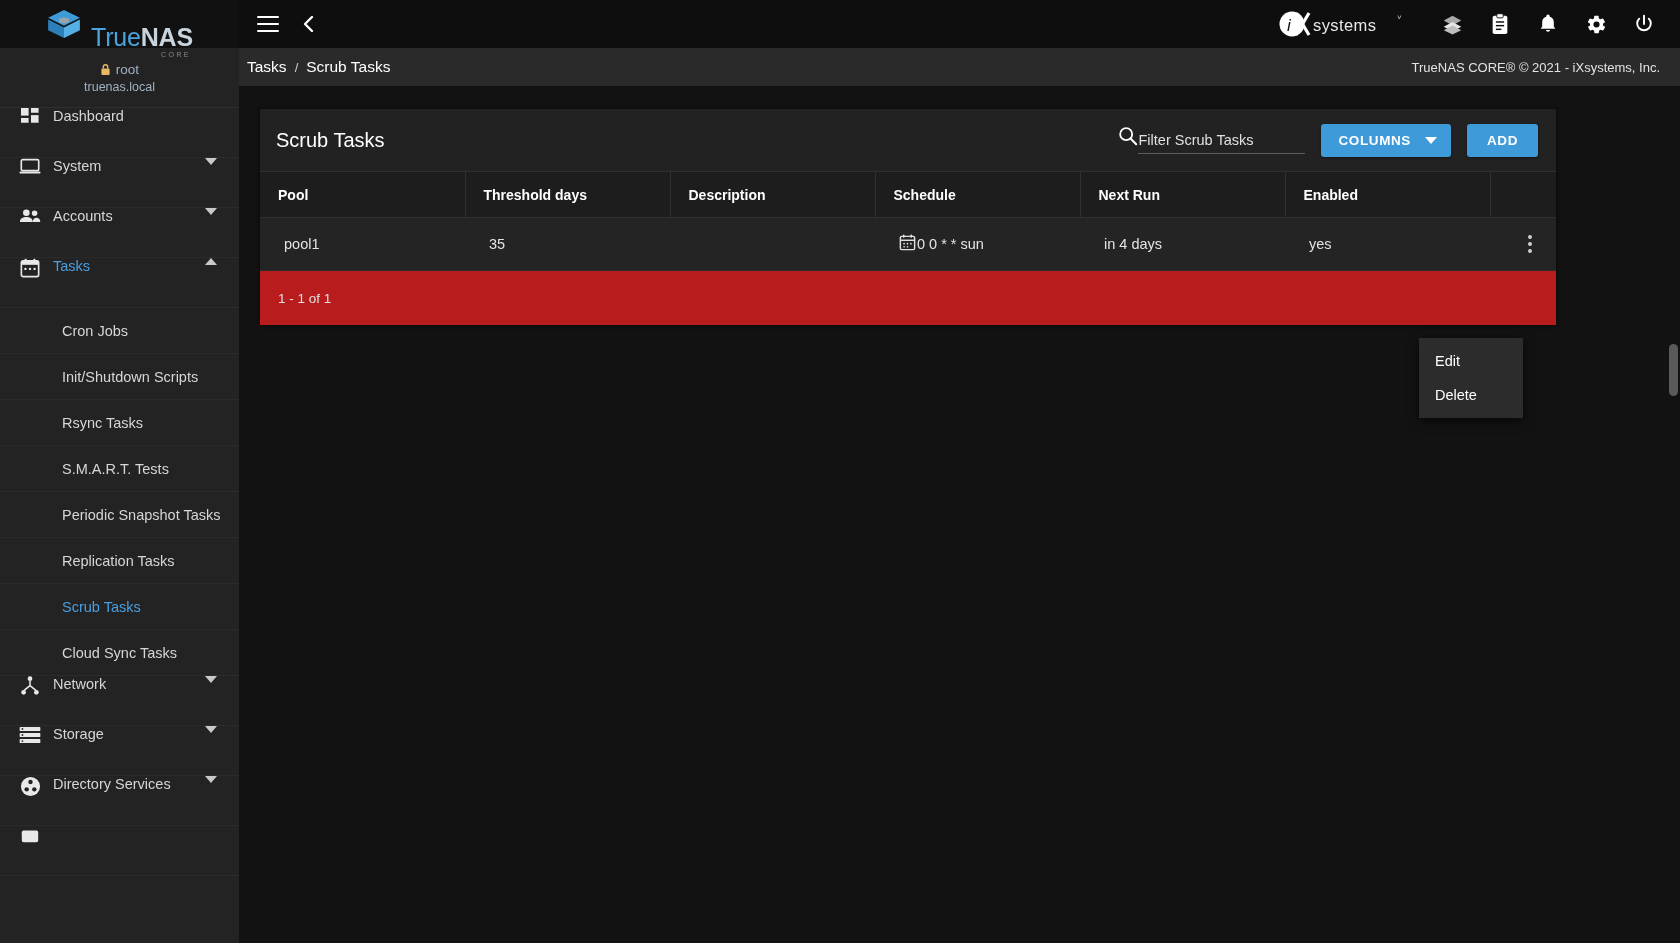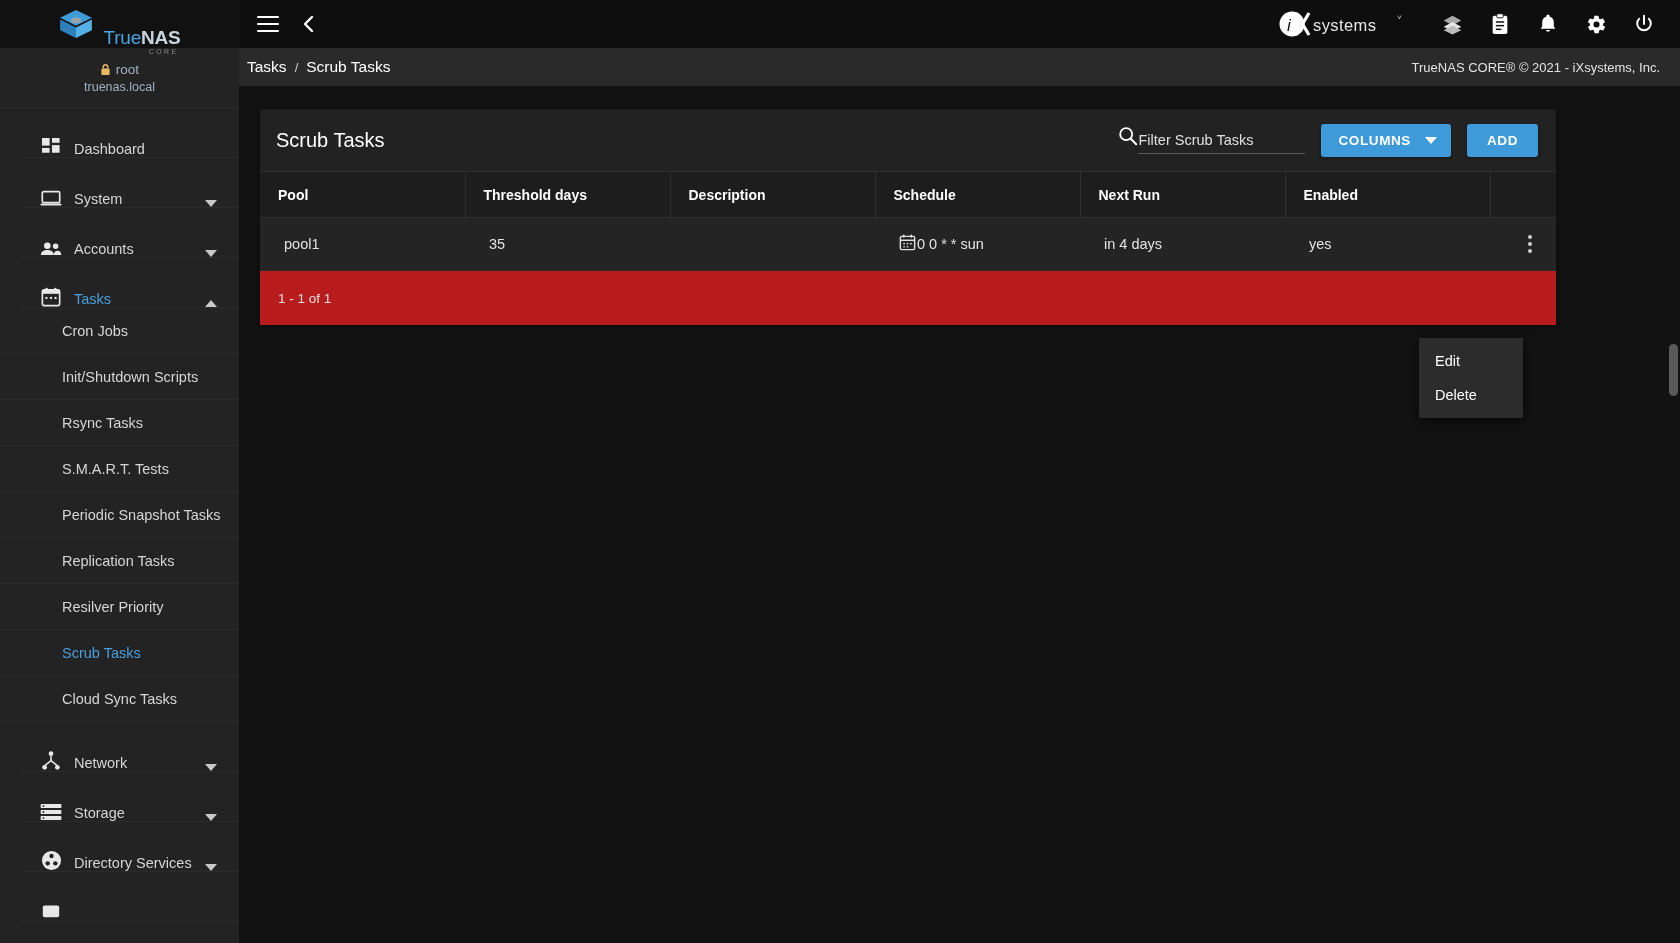--- a/index.html
+++ b/index.html
@@ -21,21 +21,21 @@
   }
   #brand {
     width: 239px; height: 48px;
     display: flex; align-items: center; justify-content: center;
     background: #111111;
   }
   .logo-wrap { display: flex; align-items: center; gap: 9px; }
   .logo-mark { width: 36px; height: 30px; display: block; }
   .logo-text-box { display: flex; flex-direction: column; align-items: flex-end; line-height: 1; }
   .logo-text {
-    font-size: 19px; font-weight: 400; letter-spacing: -0.2px; margin-top: 34px;
+    font-size: 25px; font-weight: 400; letter-spacing: -0.2px; margin-top: 34px;
   }
   .logo-text .t-true { color: #4aa3df; }
   .logo-text .t-nas { color: #c8d4dd; font-weight: 600; }
   .logo-sub {
     font-size: 7px; color: #8a8a8a; letter-spacing: 2.4px;
     margin-top: 1px; margin-right: 2px;
   }
 
   #topbar-left-ctrls {
     display: flex; align-items: center; gap: 20px;
@@ -82,25 +82,24 @@
   #user-line {
     display: flex; align-items: center; gap: 5px;
     font-size: 13.5px; color: #9fb2c4;
   }
   #user-host { font-size: 12.5px; color: #9fb2c4; }
   .lock-icon { display: block; }
 
   .nav-item {
     position: relative;
     height: 50px;
-    display: flex; align-items: flex-end;
+    display: flex; align-items: flex-start;
     border-bottom: 1px solid #2b2b2b;
     cursor: pointer;
     padding-left: 12px;
-    margin-left: 21px;
   }
   .nav-icon {
     width: 36px; min-width: 36px;
     display: flex; align-items: center; justify-content: center;
   }
   .nav-label {
     font-size: 14.5px; color: #d6d6d6;
     margin-left: 5px;
     white-space: nowrap;
   }
@@ -424,23 +423,20 @@
     <span class="nav-label">Rsync Tasks</span>
   </div>
   <div class="sub-item">
     <span class="nav-label">S.M.A.R.T. Tests</span>
   </div>
   <div class="sub-item">
     <span class="nav-label">Periodic Snapshot Tasks</span>
   </div>
   <div class="sub-item">
     <span class="nav-label">Replication Tasks</span>
-  </div>
-  <div class="sub-item">
-    <span class="nav-label">Resilver Priority</span>
   </div>
   <div class="sub-item active">
     <span class="nav-label">Scrub Tasks</span>
   </div>
   <div class="sub-item">
     <span class="nav-label">Cloud Sync Tasks</span>
   </div>
 
   <div class="nav-item">
     <span class="nav-icon">

